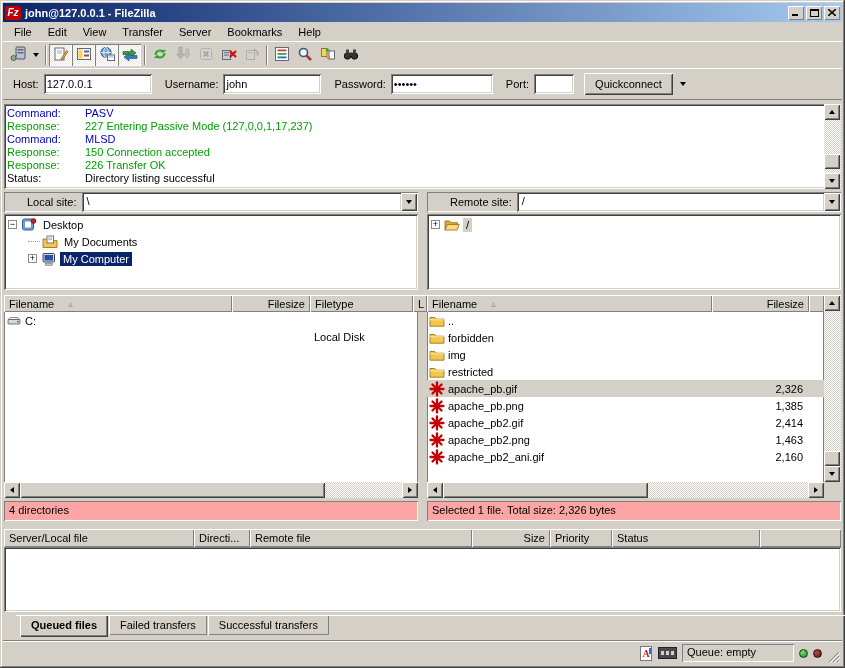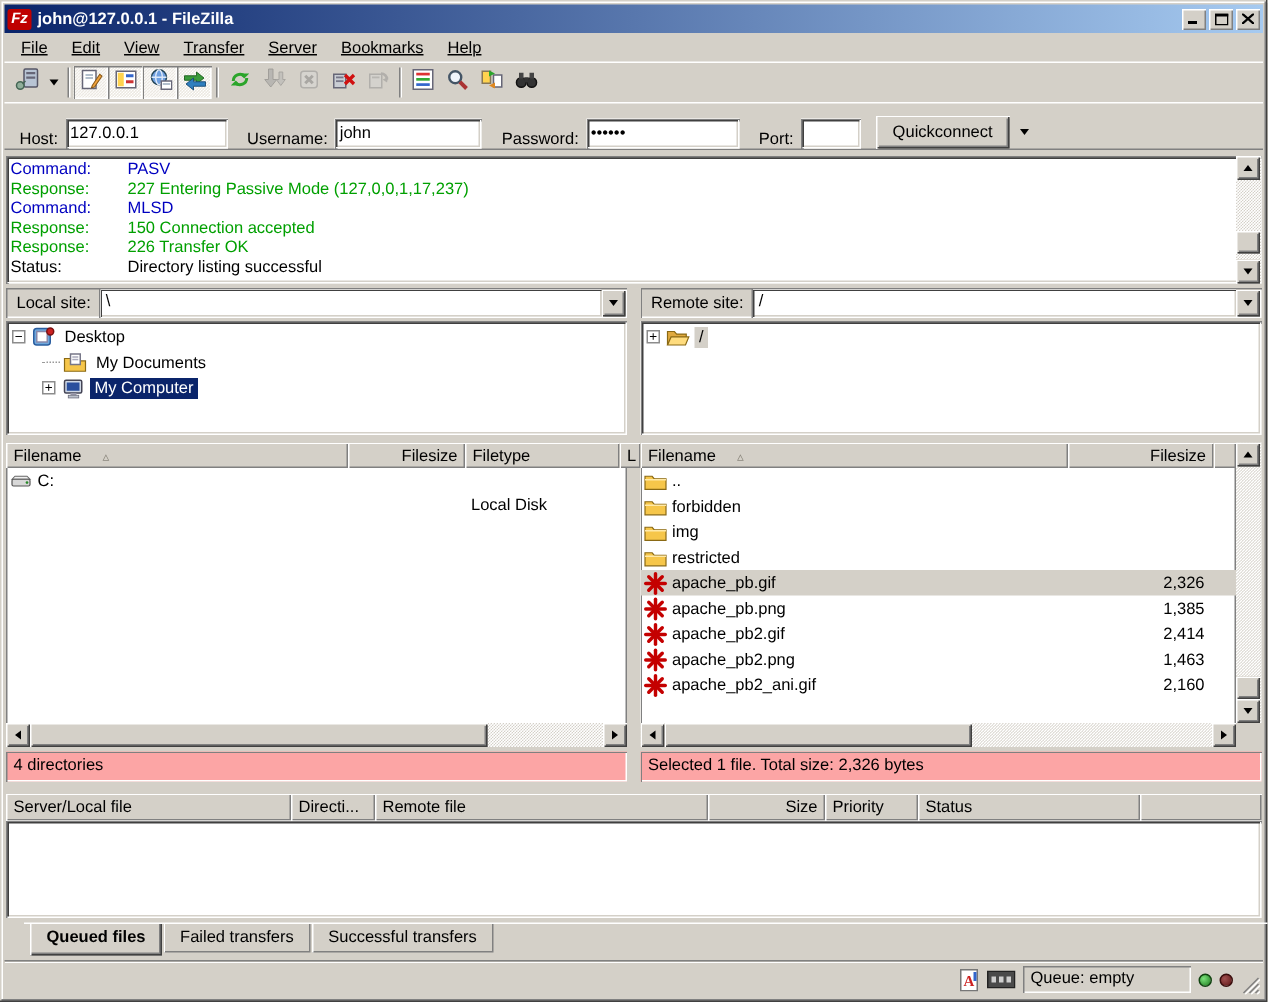--- a/index.html
+++ b/index.html
@@ -20,35 +20,35 @@
   
   .titlebar { position:absolute; left:3; top:3px; left:3px; width:839px; height:19px;
     background:linear-gradient(90deg,#0A246A,#A6CAF0); display:flex; align-items:center; padding:0 2px; }
   .app-icon { width:16px; height:14px; background:#BF0000; color:#fff; font-weight:bold; font-style:italic;
     font-size:10px; line-height:14px; text-align:center; border-radius:2px; margin-right:4px; flex:none; }
   .title { color:#fff; font-weight:bold; font-size:11px; flex:1; white-space:nowrap; }
   .winbtn { width:16px; height:14px; margin-left:2px; display:flex; align-items:center; justify-content:center; flex:none; }
 
   
   .menubar { position:absolute; left:3px; top:22px; width:839px; height:19px; display:flex; align-items:center; padding-left:3px; }
-  .menu-item { padding:2px 8px; cursor:default;text-decoration:underline; }
+  .menu-item { padding:2px 8px; cursor:default; }
   .toolbar { position:absolute; left:3px; top:41px; width:839px; height:27px; display:flex; align-items:center; padding-left:3px;
     border-top:1px solid #fff; border-bottom:1px solid #D4D0C8; }
   .tb-btn { width:23px; height:22px; display:flex; align-items:center; justify-content:center; flex:none; }
   .tb-btn.pressed { box-shadow: inset 1px 1px 0 #808080, inset -1px -1px 0 #fff; background-color:#ece9e2;
     background-image:linear-gradient(45deg,#fff 25%,transparent 25%,transparent 75%,#fff 75%),
                      linear-gradient(45deg,#fff 25%,transparent 25%,transparent 75%,#fff 75%);
     background-size:2px 2px; background-position:0 0,1px 1px; }
   .tb-btn.disabled { opacity:.45; filter:grayscale(1); }
   .tb-drop { width:13px; height:22px; display:flex; align-items:center; justify-content:center; flex:none; }
   .tb-sep { width:1px; height:20px; background:#808080; box-shadow:1px 0 0 #fff; margin:0 3px; flex:none; }
   .tri-down { width:0; height:0; border-left:3px solid transparent; border-right:3px solid transparent; border-top:4px solid #000; }
 
   
-  .quickbar { position:absolute; left:3px; top:68px; width:839px; height:32px; display:flex; align-items:flex-end; padding-left:10px;
+  .quickbar { position:absolute; left:3px; top:68px; width:839px; height:32px; display:flex; align-items:center; padding-left:10px;
     border-top:1px solid #fff; border-bottom:1px solid #808080; }
   .qc-label { margin-right:5px; white-space:nowrap; }
   .qc-gap { margin-left:13px; }
   .field { height:20px; border:none; outline:none; background:#fff; font:11px "Liberation Sans",sans-serif; padding:2px 3px;
     box-shadow: inset 1px 1px 0 #808080, inset -1px -1px 0 #fff, inset 2px 2px 0 #404040, inset -2px -2px 0 #D4D0C8; }
   .qc-btn { height:22px; padding:0 11px; font:11px "Liberation Sans",sans-serif; display:flex; align-items:center; margin-left:10px; cursor:default; }
   .qc-drop { width:16px; height:22px; display:flex; align-items:center; justify-content:center; margin-left:2px; }
 
   
   .log { position:absolute; left:4px; top:104px; width:837px; height:85px; background:#fff; display:flex;
@@ -67,21 +67,21 @@
   .t-up{width:0;height:0;border-left:3px solid transparent;border-right:3px solid transparent;border-bottom:4px solid #000;}
   .t-dn{width:0;height:0;border-left:3px solid transparent;border-right:3px solid transparent;border-top:4px solid #000;}
   .t-lf{width:0;height:0;border-top:3px solid transparent;border-bottom:3px solid transparent;border-right:4px solid #000;}
   .t-rt{width:0;height:0;border-top:3px solid transparent;border-bottom:3px solid transparent;border-left:4px solid #000;}
 
   
   .panel { position:absolute; top:192px; width:414px; height:331px; }
   .panel.local { left:4px; } .panel.remote { left:427px; }
   .site-row { position:absolute; left:0; top:0; right:0; height:20px; display:flex; align-items:center;
     box-shadow: inset 1px 1px 0 #808080, inset -1px -1px 0 #fff; padding:0 1px; }
-  .site-label { padding:0 6px; align-self:stretch; display:flex; align-items:center; box-shadow: inset -1px 0 0 #808080; }
+  .site-label { padding:0 6px; align-self:stretch; display:flex; align-items:center; box-shadow: inset -1px 0 0 #808080; margin-left: 16px; }
   .combo { flex:1; height:18px; display:flex; }
   .combo-text { flex:1; background:#fff; box-shadow: inset 1px 1px 0 #404040, inset -1px -1px 0 #D4D0C8; padding:2px 4px; white-space:pre; }
   .combo-btn { width:16px; display:flex; align-items:center; justify-content:center;
     box-shadow: inset 1px 1px 0 #fff, inset -1px -1px 0 #404040, inset 2px 2px 0 #D4D0C8, inset -2px -2px 0 #808080; background:#D4D0C8; }
   .tree { position:absolute; left:0; top:22px; right:0; height:76px; background:#fff; padding-top:2px; overflow:hidden;
     box-shadow: inset 1px 1px 0 #808080, inset -1px -1px 0 #fff, inset 2px 2px 0 #404040, inset -2px -2px 0 #D4D0C8; }
   .tree-row { height:17px; display:flex; align-items:center; white-space:nowrap; }
   .expander { width:9px; height:9px; border:1px solid #8c8c8c; background:#fff; font-size:9px; line-height:7px; text-align:center; margin:0 4px 0 0; flex:none; }
   .dots { width:12px; border-top:1px dotted #9a9a9a; height:0; margin-right:2px; flex:none; }
   .tree-ico { width:16px; height:16px; margin-right:3px; flex:none; }

